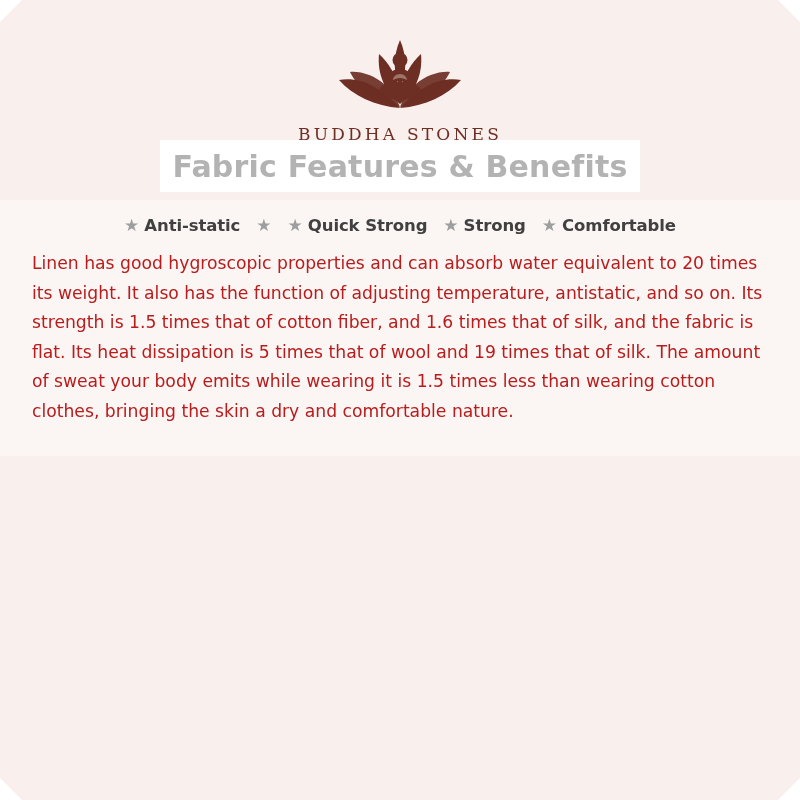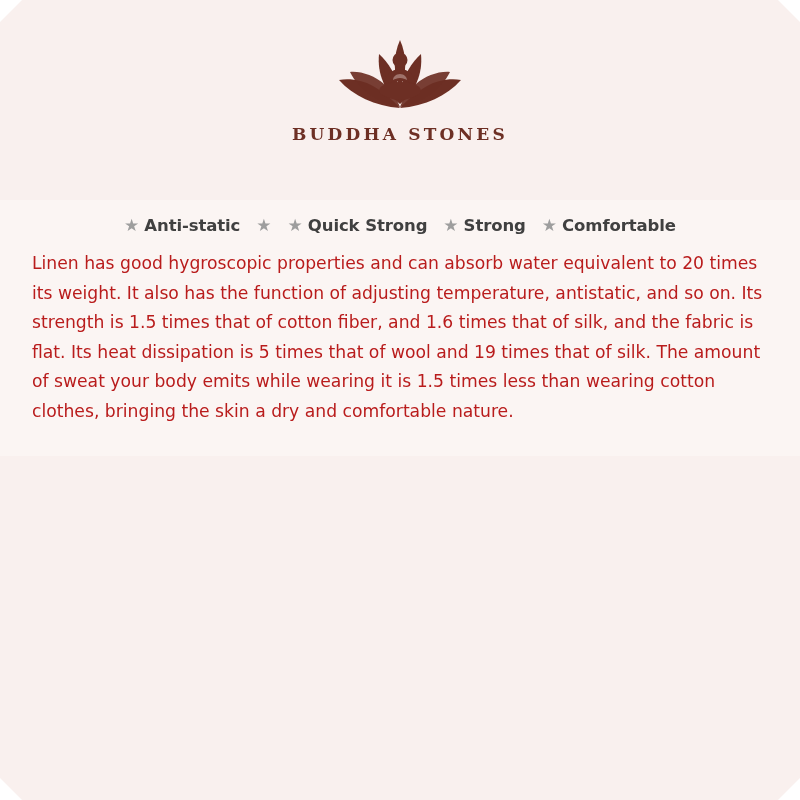--- a/index.html
+++ b/index.html
@@ -62,21 +62,21 @@
   }
 
   .logo-mark { display: block; }
 
   .brand-name {
     margin-top: 6px;
     font-family: "DejaVu Serif", serif;
     font-size: 17px;
     letter-spacing: 3.2px;
     color: #6d2f24;
-    font-weight: 700;
+    font-weight: 400;
   }
 
   .title-band {
     position: absolute;
     left: 160px;
     right: 160px;
     bottom: 8px;
     height: 52px;
     background: #ffffff;
     display: flex;
@@ -256,20 +256,23 @@
             <path d="M67 64 C72 61 78 60 85 60 C92 60 98 61 103 64 C106 66 107 70 104 72 C97 76 92 78 85 78 C78 78 73 76 66 72 C63 70 64 66 67 64 Z"></path>
           </g>
           <g fill="#fdf2ef">
             <path d="M85 52 C81 52 78 55 78 58 C80 57 82 56 85 56 C88 56 90 57 92 58 C92 55 89 52 85 52 Z" opacity="0.35"></path>
           </g>
         </svg>
       </span>
       <div class="brand-name">BUDDHA STONES</div>
     </div>
 
+    <div class="title-band">
+      <h1>Fabric Features &amp; Benefits</h1>
+    </div>
   </div>
 
 
   <div class="features">
 
     <div class="feature">
       <span class="star">★</span>
       <span class="feature-label">Anti-static</span>
     </div>
 

